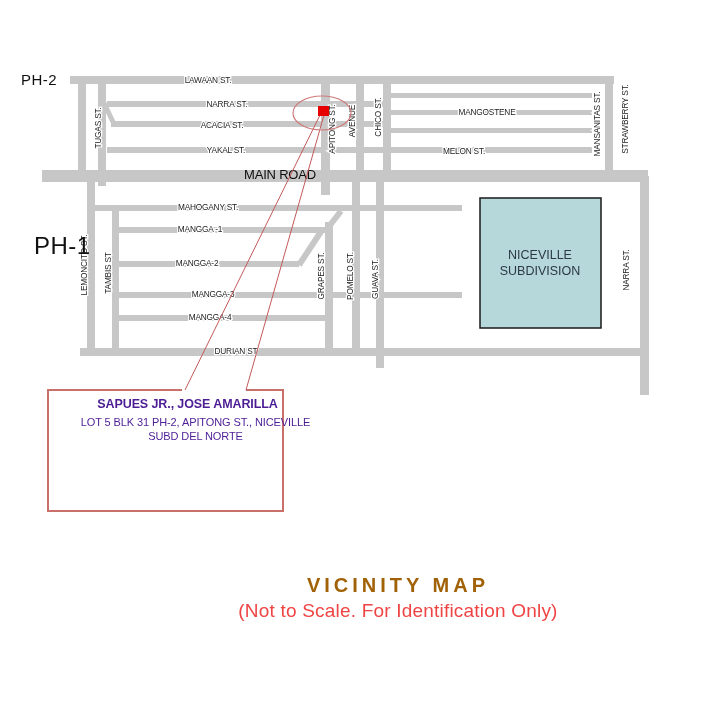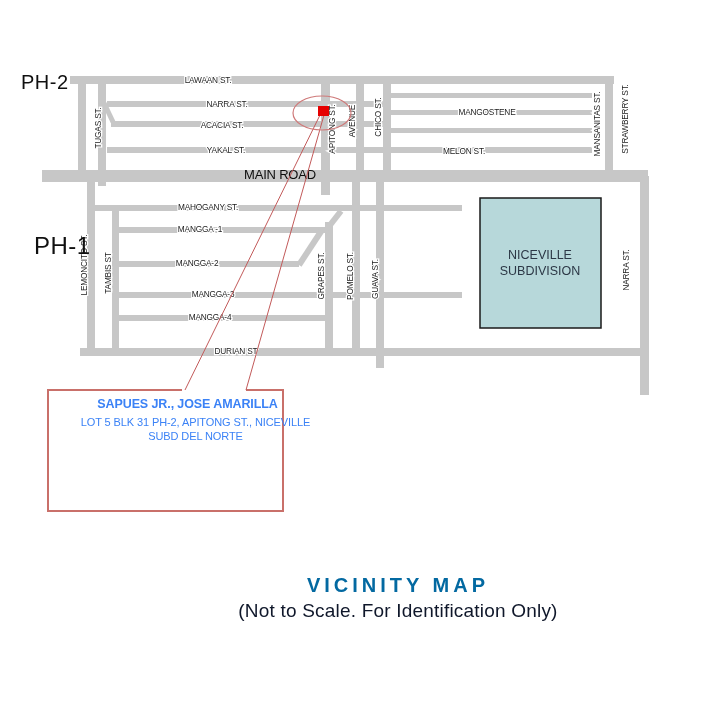--- a/index.html
+++ b/index.html
@@ -2,32 +2,32 @@
 <html><head>
 <meta charset="utf-8">
 <style>
   html,body{margin:0;padding:0;background:#ffffff;}
   .stage{
     position:relative;width:720px;height:720px;background:#ffffff;overflow:hidden;
     font-family:"Liberation Sans","DejaVu Sans",sans-serif;color:#111;
   }
   #map-svg{position:absolute;left:0;top:0;width:720px;height:720px;}
   #map-svg text{font-family:"Liberation Sans","DejaVu Sans",sans-serif;}
-  .ph-label{position:absolute;font-size:20px;color:#101010;letter-spacing:0.5px;}
+  .ph-label{position:absolute;font-size:15px;color:#101010;letter-spacing:0.5px;}
   .ph2{left:21px;top:71px;}
   .ph1{left:34px;top:232px;font-size:24px;}
   .callout-text{
-    position:absolute;left:48px;top:397px;width:279px;text-align:center;color:#3b82f6;
+    position:absolute;left:48px;top:397px;width:279px;text-align:center;color:#4c1d95;
   }
   .c-name{font-size:12.5px;font-weight:bold;line-height:15px;letter-spacing:-0.1px;}
   .c-addr{font-size:11px;line-height:14px;letter-spacing:-0.1px;padding-left:16px;}
   .c-addr.first{margin-top:3px;}
   .title-wrap{position:absolute;left:98px;top:574px;width:600px;text-align:center;}
-  .map-title{font-size:20px;font-weight:bold;letter-spacing:4px;color:#0369a1;}
-  .map-subtitle{font-size:19px;margin-top:3px;letter-spacing:0.2px;color:#0f172a;}
+  .map-title{font-size:20px;font-weight:bold;letter-spacing:4px;color:#a16207;}
+  .map-subtitle{font-size:19px;margin-top:3px;letter-spacing:0.2px;color:#ef4444;}
 </style>
 </head>
 <body>
 
 <div class="stage">
 
   <svg id="map-svg" viewBox="0 0 720 720" xmlns="http://www.w3.org/2000/svg">
       <rect x="70" y="76" width="544" height="8" fill="#c7c7c7"></rect>
       <rect x="107" y="101" width="278" height="6" fill="#c7c7c7"></rect>
       <rect x="111" y="121" width="274" height="6" fill="#c7c7c7"></rect>

